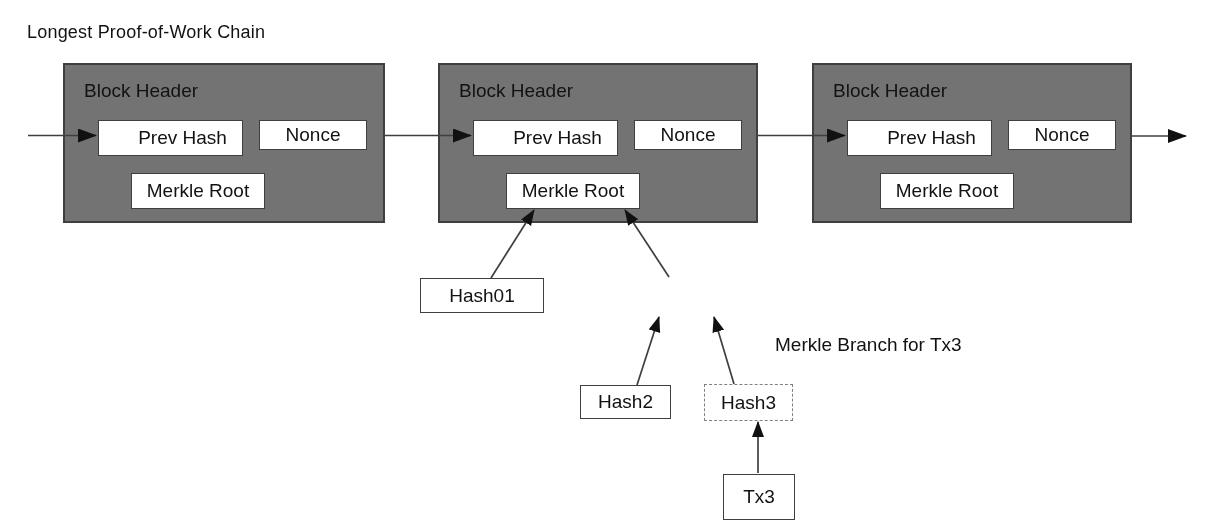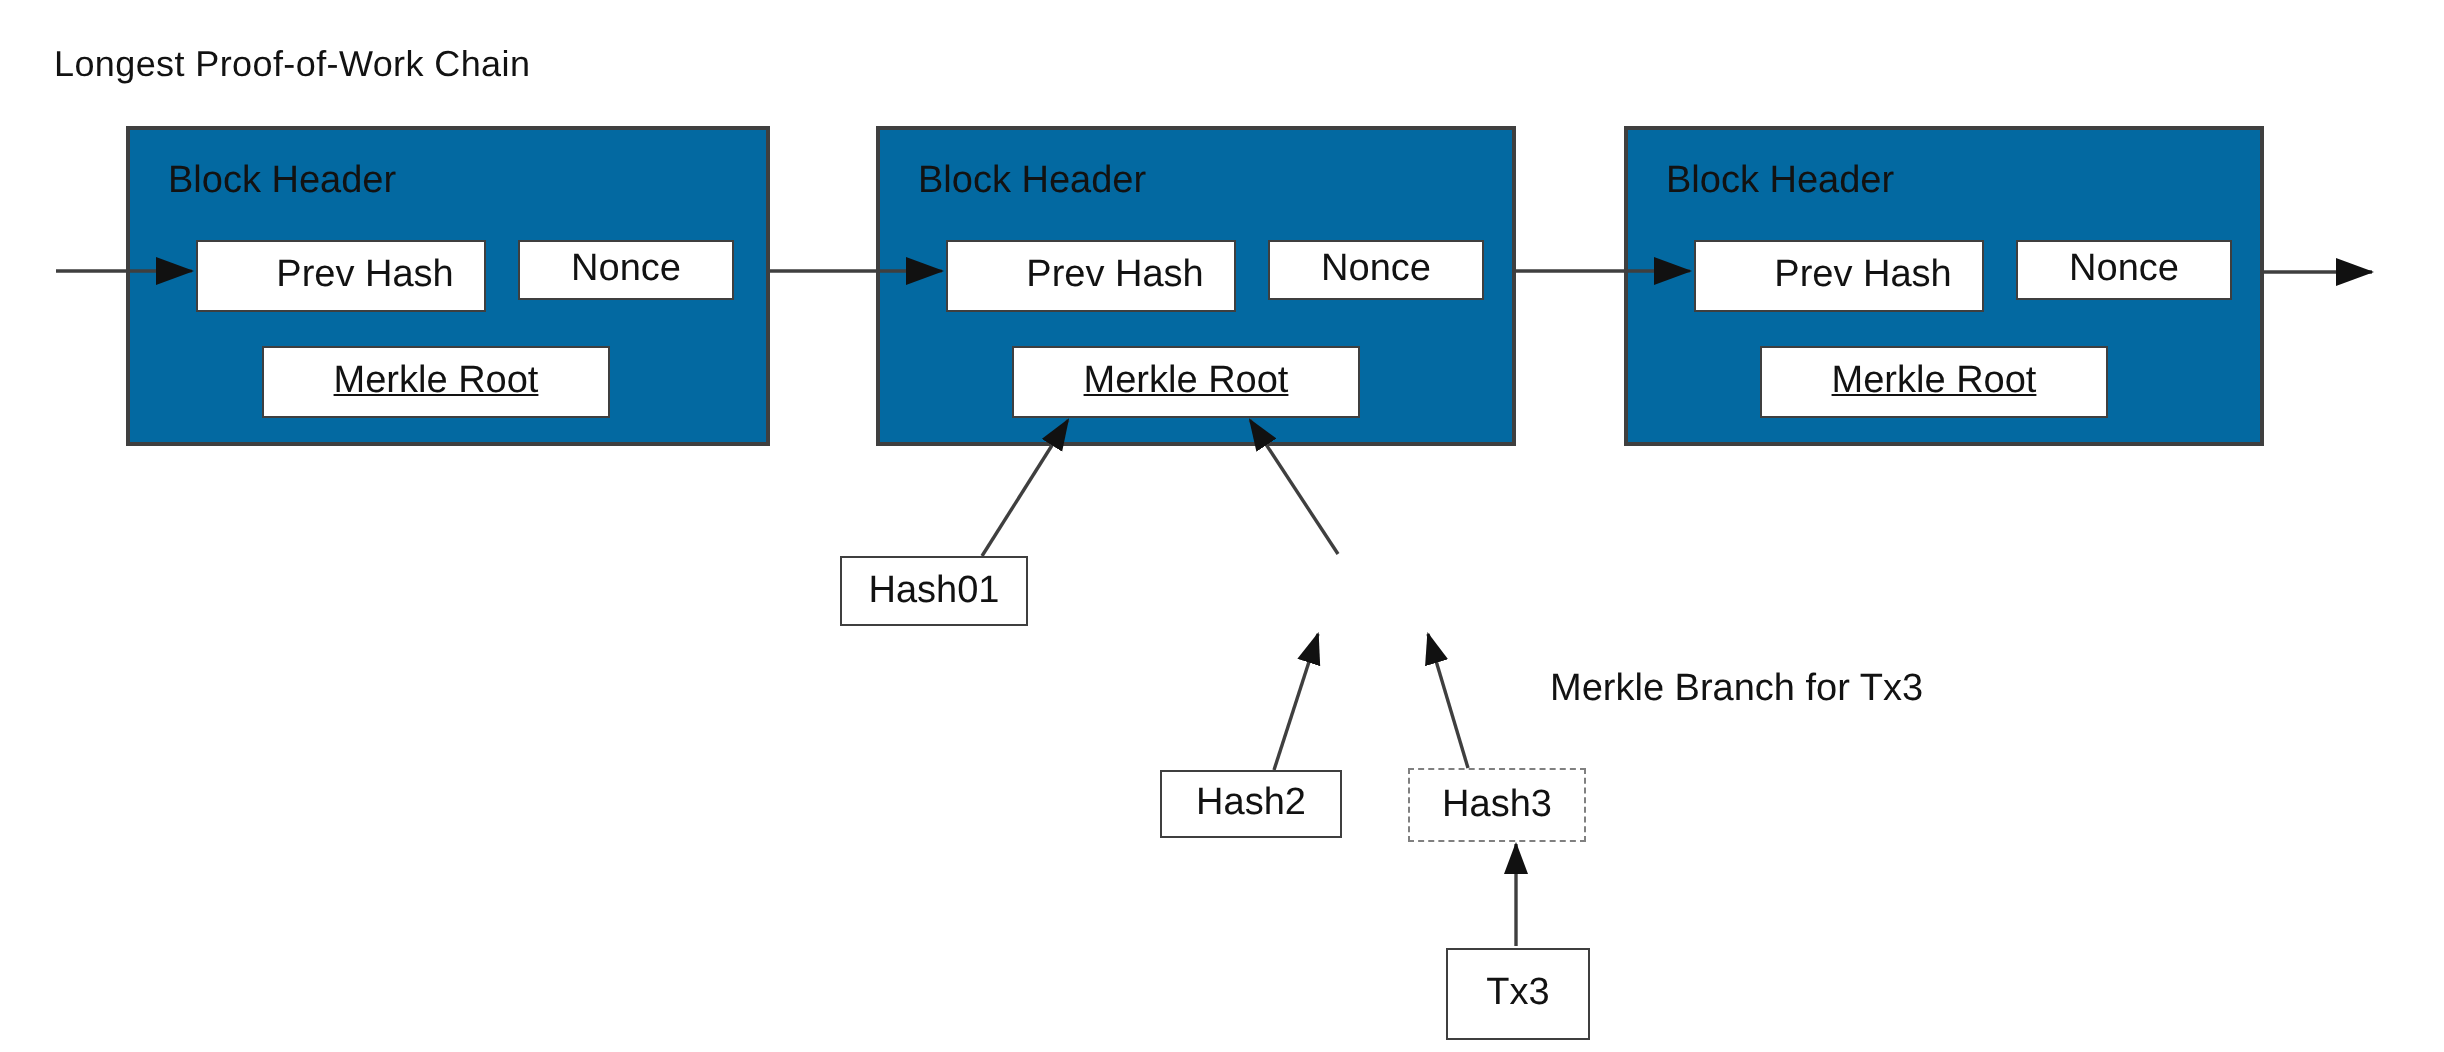--- a/index.html
+++ b/index.html
@@ -8,34 +8,34 @@
     background:var(--background,#fff);
     font-family:"Liberation Sans","DejaVu Sans",sans-serif;
     color:var(--text,#121212);
   }
   .title{
     position:absolute;left:27px;top:22px;
     font-size:18px;letter-spacing:.2px;white-space:nowrap;
   }
   .block{
     position:absolute;box-sizing:border-box;
-    border:2px solid var(--box-border,#3f3f3f);background:#0369a1;
+    border:2px solid var(--box-border,#3f3f3f);background:#737373;
   }
   .block-title{
     position:absolute;left:19px;top:15px;font-size:19px;white-space:nowrap;
   }
   .field{
     position:absolute;box-sizing:border-box;
     border:1.6px solid var(--box-border,#3f3f3f);
     display:flex;align-items:center;justify-content:center;
     font-size:19px;background:#fff;white-space:nowrap;
   }
   .f-prev{left:33px;top:55px;width:145px;height:36px;padding-left:24px;}
   .f-nonce{left:194px;top:55px;width:108px;height:30px;}
-  .f-merkle{left:66px;top:108px;width:174px;height:36px;text-decoration:underline;}
+  .f-merkle{left:66px;top:108px;width:134px;height:36px;}
   .node{
     position:absolute;box-sizing:border-box;
     display:flex;align-items:center;justify-content:center;
     font-size:19px;background:#fff;white-space:nowrap;
   }
   .solid{border:1.6px solid var(--box-border,#3f3f3f);}
   .dashed{border:1.6px dashed var(--dashed-border,#808080);}
   .annotation{position:absolute;font-size:19px;white-space:nowrap;text-align:center;}
   svg.overlay{position:absolute;left:0;top:0;pointer-events:none;}
   svg.overlay line{stroke:var(--line,#3f3f3f);stroke-width:1.7;}
@@ -62,21 +62,21 @@
     <div class="field f-merkle">Merkle Root</div>
   </div>
 
   <div class="block" style="left:812px;top:63px;width:320px;height:160px">
     <div class="block-title">Block Header</div>
     <div class="field f-prev">Prev Hash</div>
     <div class="field f-nonce">Nonce</div>
     <div class="field f-merkle">Merkle Root</div>
   </div>
 
-  <div class="node solid" style="left:420px;top:278px;width:94px;height:35px">Hash01</div>
+  <div class="node solid" style="left:420px;top:278px;width:124px;height:35px">Hash01</div>
   <div class="node solid" style="left:580px;top:385px;width:91px;height:34px">Hash2</div>
   <div class="node dashed" style="left:704px;top:384px;width:89px;height:37px">Hash3</div>
   <div class="node solid" style="left:723px;top:474px;width:72px;height:46px">Tx3</div>
 
   <div class="annotation" style="left:775px;top:334px">Merkle Branch for Tx3</div>
 
   <svg class="overlay" width="1222" height="526" viewBox="0 0 1222 526">
     <defs>
       <marker id="ahBig" markerUnits="userSpaceOnUse" markerWidth="22" markerHeight="16" refX="18" refY="7" orient="auto">
         <path d="M0,0 L19,7 L0,14 Z"></path>

